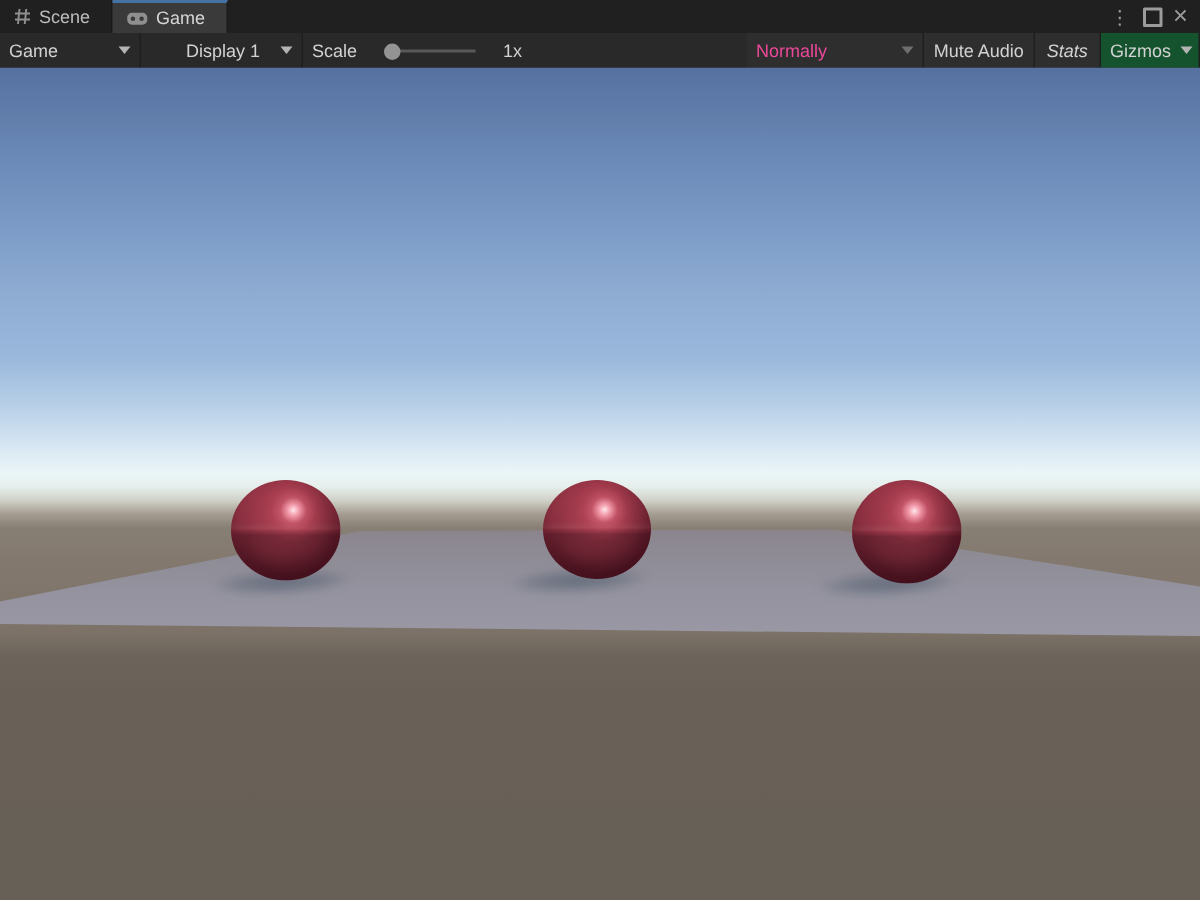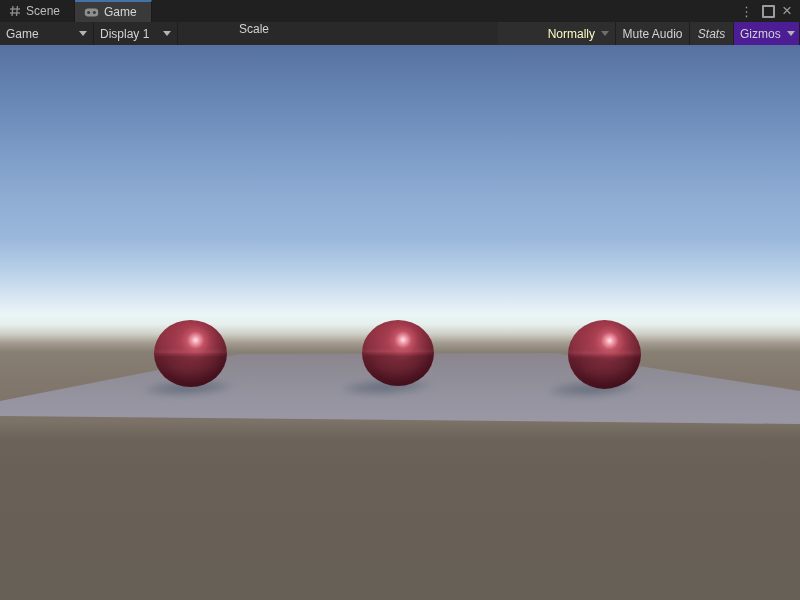--- a/index.html
+++ b/index.html
@@ -17,33 +17,33 @@
   .maxbox{width:9px;height:9px;border:2px solid #9c9c9c;border-radius:1px;}
   .closex{font-size:17px;line-height:1;margin-top:-2px;}
 
   
   .toolbar{position:absolute;left:0;top:22px;width:800px;height:23px;background:#292929;display:flex;align-items:stretch;
     font-size:12px;color:#d2d2d2;}
   .titem{display:flex;align-items:center;border-right:1px solid #1e1e1e;padding:0 6px;box-sizing:border-box;}
   .dd{justify-content:space-between;}
   .arrow{width:0;height:0;border-left:4px solid transparent;border-right:4px solid transparent;border-top:5px solid #b4b4b4;margin-left:6px;}
   .dd-game{width:94px;}
-  .dd-display{width:84px;}
+  .dd-display{width:84px;margin-left:24px;}
   .dd-aspect{width:160px;}
-  .scale-group{width:152px;gap:18px;border-right:none;flex-direction:column;}
+  .scale-group{width:152px;gap:18px;border-right:none;}
   .slider{position:relative;width:70px;height:10px;display:flex;align-items:center;}
   .slider .track{position:absolute;left:8px;right:0;top:4.5px;height:2px;background:#595959;}
   .slider .knob{position:absolute;left:0;top:0;width:11px;height:11px;border-radius:50%;background:#939393;}
   .tspacer{flex:1;border-right:none;}
-  .dd-normally{width:118px;background:#2e2e2e;color:#fef9c3;justify-content:flex-end;}
+  .dd-normally{width:118px;background:#2e2e2e;color:#ec4899;}
   .dd-normally .arrow{border-top-color:#6e6e6e;}
   .tbtn{width:auto;background:#2e2e2e;}
   .btn-mute{width:74px;justify-content:center;}
   .btn-stats{width:44px;justify-content:center;font-style:italic;}
-  .dd-gizmos{width:66px;background:#4c1d95;}
+  .dd-gizmos{width:66px;background:#14532d;}
 
   
   .viewport{position:absolute;left:0;top:45px;width:800px;height:555px;overflow:hidden;}
   .sky{position:absolute;left:0;top:0;width:800px;height:307px;background:linear-gradient(180deg,
       #56719f 0%,#6886b3 17%,#7b9ac6 34%,#8fadd3 50%,#9ab8dc 63%,#b6cfe7 73%,#cfe0f0 80%,
       #e2eef5 85%,#eaf5f7 88%,#e6efec 91%,#d0d1c8 94%,#a49c91 97%,#877e74 100%);}
   .ground{position:absolute;left:0;top:307px;width:800px;height:248px;background:linear-gradient(180deg,
       #877e74 0%,#82786e 10%,#7e746a 22%,#7c7268 28%,#746b61 31%,#6c645b 35%,#696158 45%,#676057 100%);}
   .platform{position:absolute;left:0;top:300px;width:800px;height:85px;
       background:linear-gradient(180deg,#8a8089 0%,#8d8a93 25%,#94939f 60%,#9a99a5 100%);

